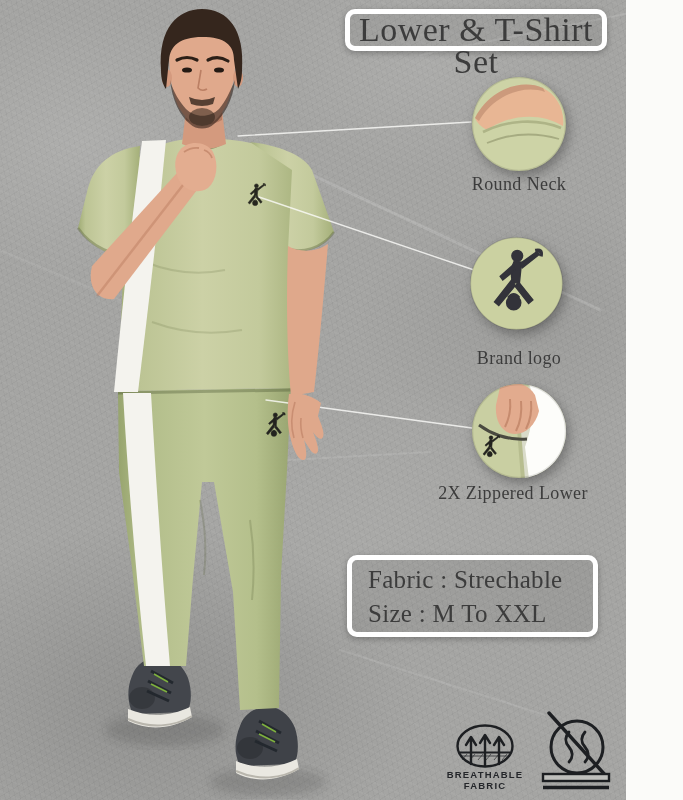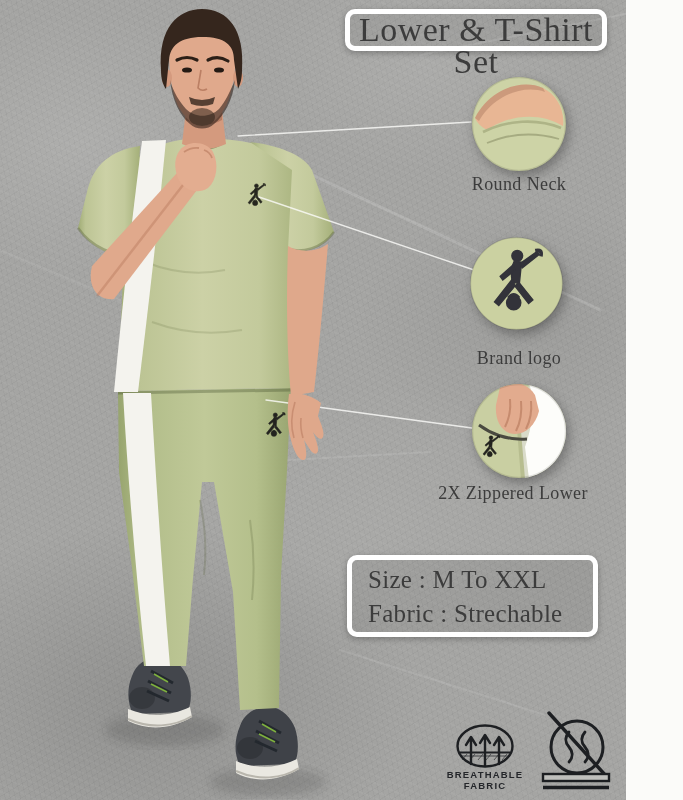--- a/index.html
+++ b/index.html
@@ -229,22 +229,22 @@
       <path d="M30,0 C44,-4 58,2 64,12 L68,28 C64,44 52,54 38,50 C29,46 24,36 25,22 Z" fill="#e2ab8e"></path>
       <path d="M34,44 C38,36 40,26 39,16 M45,48 C49,40 51,28 50,18 M55,46 C59,38 61,28 60,18" stroke="rgba(165,100,72,.45)" stroke-width="2" fill="none"></path>
       <path d="M8,42 Q30,58 56,56" stroke="#4a4a40" stroke-width="3" fill="none"></path>
       <use href="#athlete" fill="#23231f" stroke="#23231f" transform="translate(9,52) scale(0.5)"></use>
     </g>
     <circle cx="48" cy="48" r="46.5" fill="none" stroke="rgba(0,0,0,.10)" stroke-width="1.5"></circle>
   </svg>
   <div class="callout-label lbl-pocket">2X Zippered Lower</div>
 
   <div class="frame-box info-box">
+    <div>Fabric : Strechable</div>
     <div>Size : M To XXL</div>
-    <div>Fabric : Strechable</div>
   </div>
 
   <svg class="care-svg care-breathable" width="60" height="48" viewBox="0 0 60 48">
     <ellipse cx="30" cy="23" rx="27.5" ry="20.5" fill="none" stroke="#1d1f22" stroke-width="2.4"></ellipse>
     <g stroke="#1d1f22" stroke-width="1.4">
       <path d="M5,29.5 L55,29.5" stroke-width="1.8"></path>
       <path d="M5,33 L55,33" opacity=".7" stroke-width="1.2"></path>
       <path d="M7,37 L12,31 M15,37 L20,31 M23,37 L28,31 M31,37 L36,31 M39,37 L44,31 M47,37 L52,31" opacity=".6" stroke-width="1"></path>
     </g>
     <g stroke="#1d1f22" stroke-width="2.4" fill="none" stroke-linecap="round" stroke-linejoin="round">

